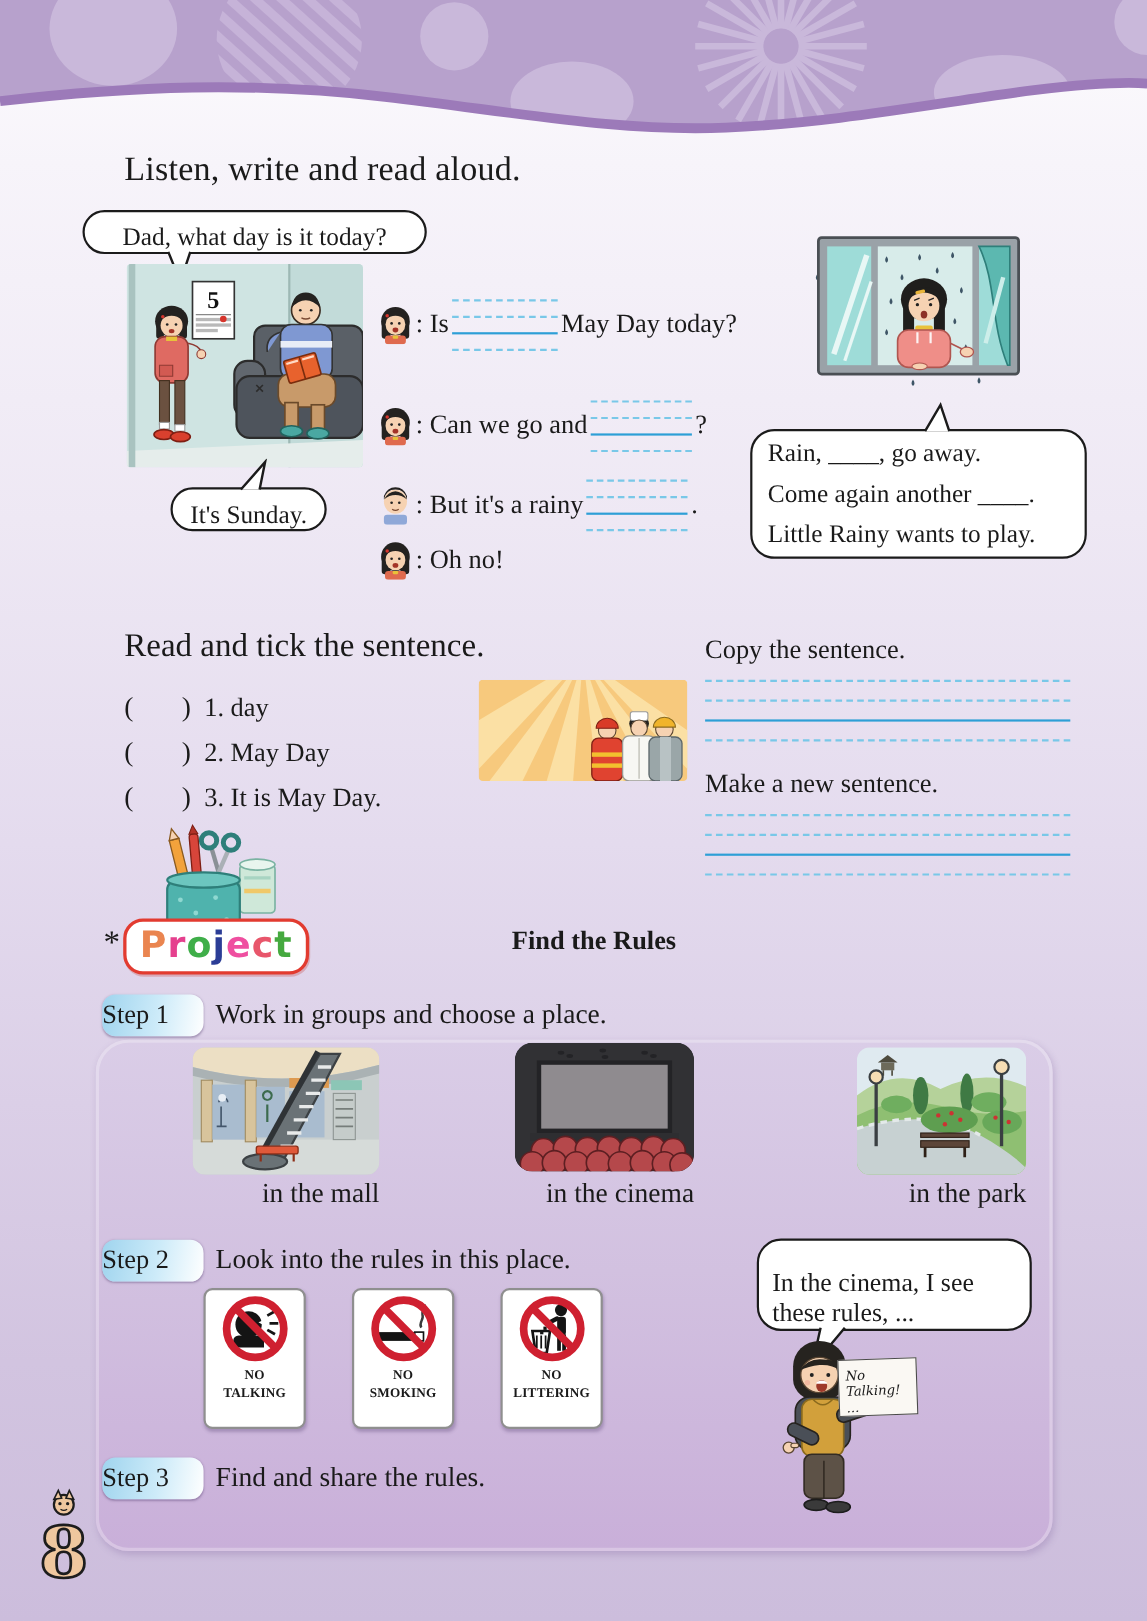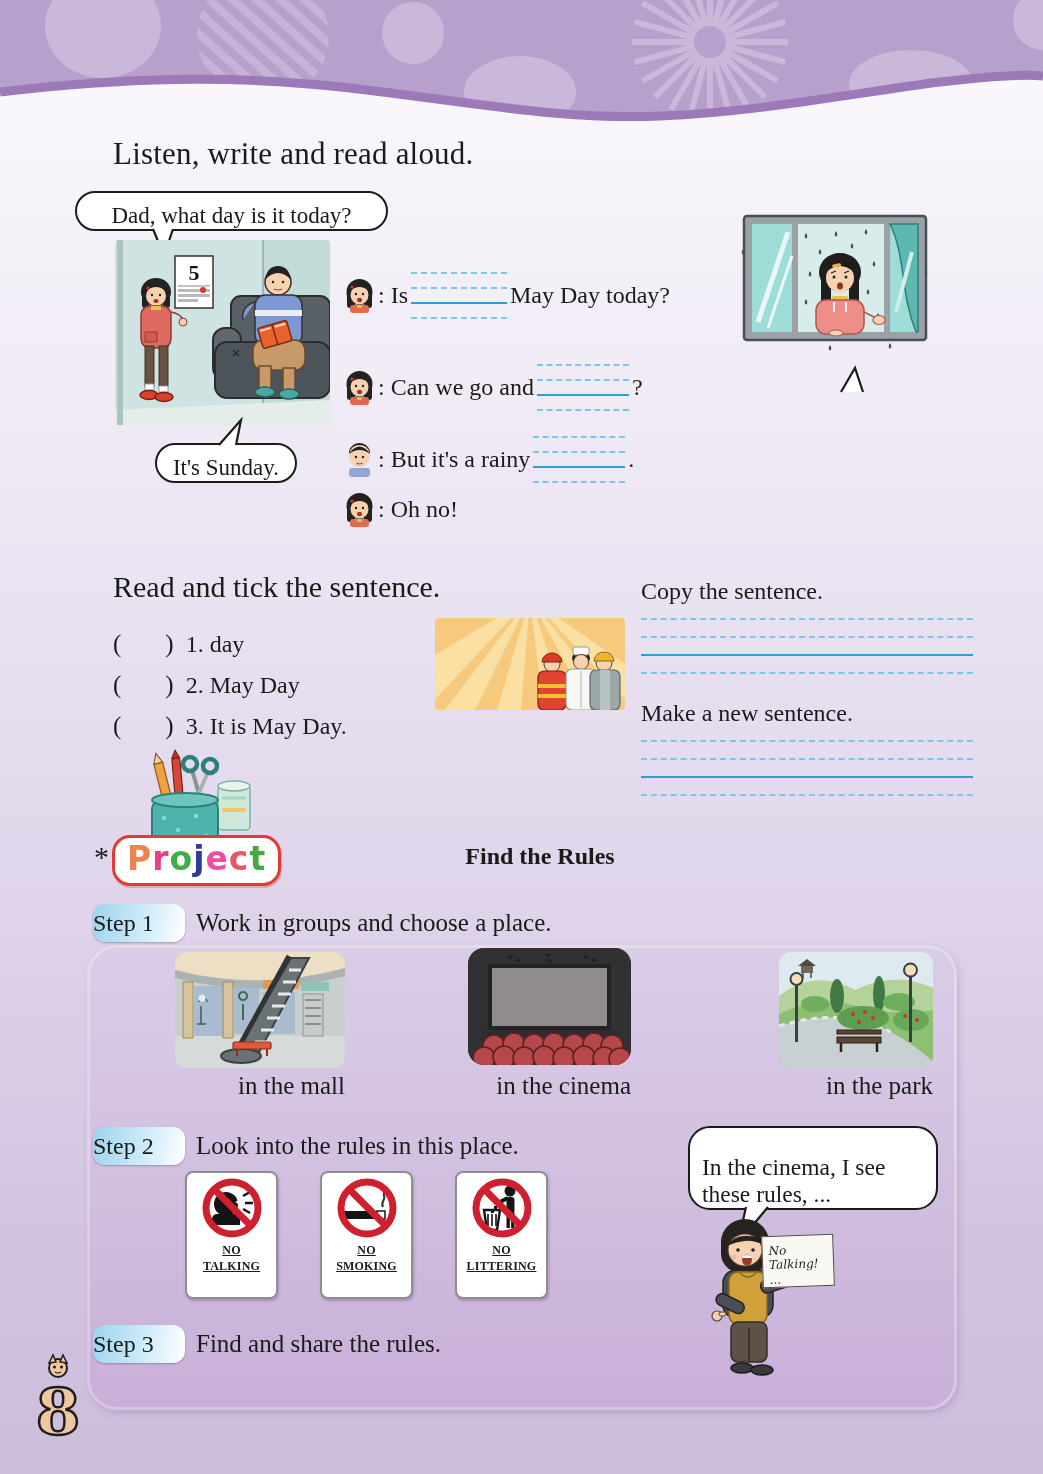--- a/index.html
+++ b/index.html
@@ -26,21 +26,21 @@
     box-shadow:inset 0 0 0 3px rgba(255,255,255,.28), 2px 3px 6px rgba(120,90,150,.25);}
   .step{position:absolute;left:93px;width:92px;height:38px;border-radius:12px;
     background:linear-gradient(100deg,#9fd4ee 0%,#cdebf9 55%,#ffffff 100%);
     display:flex;align-items:center;justify-content:flex-start;font-size:24px;
     box-shadow:0 1px 2px rgba(60,40,90,.35);}
   .steptext{position:absolute;left:196px;font-size:25px;line-height:38px;white-space:nowrap;}
   .place-label{position:absolute;font-size:25px;text-align:right;}
   .sign{position:absolute;top:1171px;width:93px;height:128px;background:#fff;border:2px solid #8f8f8f;
     border-radius:8px;box-sizing:border-box;display:flex;flex-direction:column;align-items:center;padding-top:5px;
     box-shadow:1px 2px 3px rgba(70,50,100,.3);}
-  .sign .lbl{font-weight:bold;font-size:12px;line-height:1.3;text-align:center;margin-top:1px;letter-spacing:.2px;text-decoration:underline;}
+  .sign .lbl{font-weight:bold;font-size:12px;line-height:1.3;text-align:center;margin-top:1px;letter-spacing:.2px;}
   .opt{position:absolute;left:113px;font-size:24px;display:flex;align-items:baseline;white-space:nowrap;}
   .opt .paren{font-size:25px;}
   .opt .gap{display:inline-block;width:44px;}
   .opt .gap2{display:inline-block;width:12px;}
   .logo{position:absolute;left:112px;top:835px;background:#fff;border:3px solid #e23b30;border-radius:18px;
     padding:1px 12px 5px 12px;font-family:"DejaVu Sans","Liberation Sans",sans-serif;font-weight:bold;font-size:33px;
     letter-spacing:1px;box-shadow:1px 2px 0 rgba(190,40,30,.25);}
   .asterisk{position:absolute;left:94px;top:840px;font-size:30px;}
   .findrules{position:absolute;left:430px;top:843px;width:220px;text-align:center;font-weight:bold;font-size:24px;}
   .copyhead{position:absolute;font-size:24px;}
@@ -301,20 +301,27 @@
         <rect x="92" y="84" width="16" height="5" rx="2" fill="#e8c23a"></rect>
         <rect x="76" y="88" width="48" height="34" rx="10" fill="#ef8e88" stroke="#b05650" stroke-width="1.5"></rect>
         <path d="M94,90 v10 M106,90 v10" stroke="#fdf3f2" stroke-width="2"></path>
         <path d="M124,100 q8,4 12,6" stroke="#b05650" stroke-width="1.5" fill="none"></path>
         <ellipse cx="139" cy="108" rx="6" ry="4.5" fill="#f6d2b2" stroke="#b05650" stroke-width="1.2"></ellipse>
         <ellipse cx="96" cy="121" rx="7" ry="3" fill="#f6d2b2" stroke="#b05650" stroke-width="1"></ellipse>
       </g>
     </svg>
   </div>
 
+  <div class="bubble" style="left:682px;top:390px;width:306px;height:118px">
+    <div class="rhyme">
+      <div>Rain, ____, go away.</div>
+      <div>Come again another ____.</div>
+      <div>Little Rainy wants to play.</div>
+    </div>
+  </div>
   <svg class="tail" style="left:838px;top:365px" width="30" height="30">
     <path d="M3,27 L17,3 L25,27" fill="#fff" stroke="#1b1b1b" stroke-width="2.2"></path>
   </svg>
 
   <div class="abs h2" style="left:113px;top:570px">Read and tick the sentence.</div>
 
   <div class="opt" style="top:630px">
     <span class="paren">(</span>
       <span class="gap"></span>
       <span class="paren">)</span>

